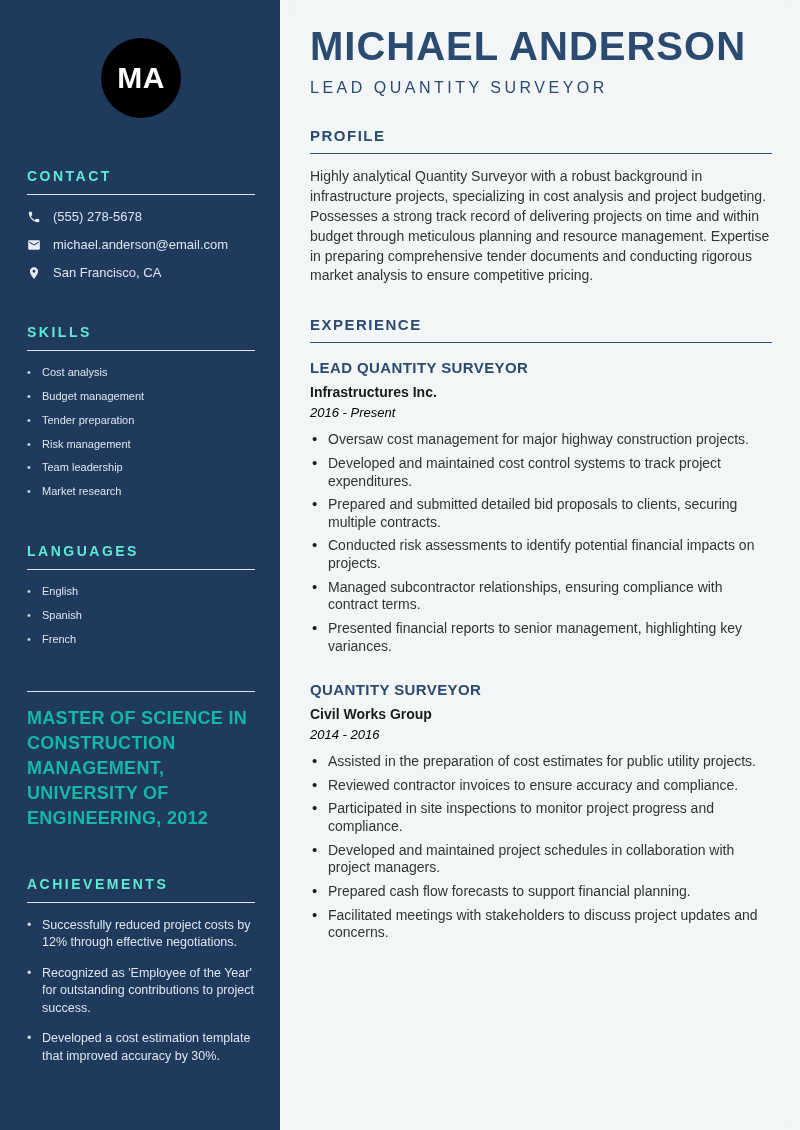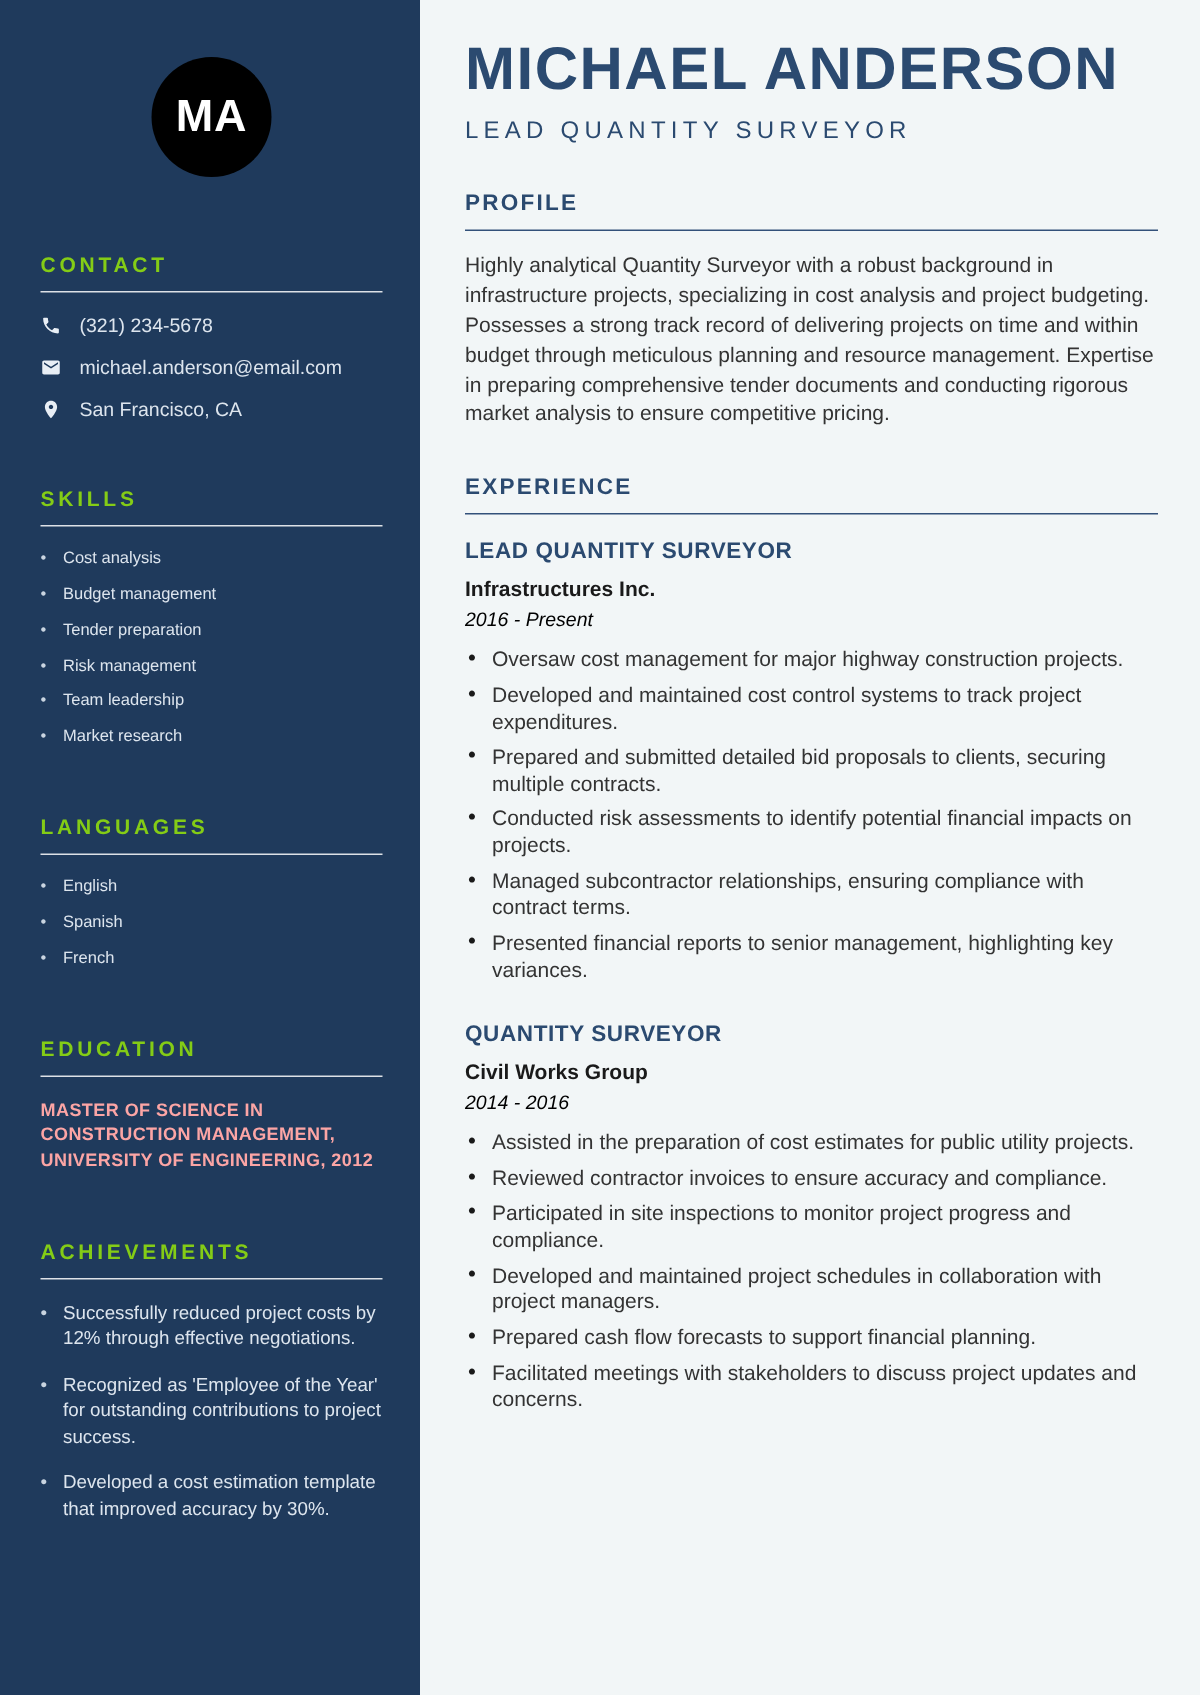--- a/index.html
+++ b/index.html
@@ -27,21 +27,21 @@
     background: #000000;
     display: flex; align-items: center; justify-content: center;
     color: #ffffff;
     font-size: 30px;
     font-weight: bold;
     letter-spacing: 0.5px;
   }
   .side-section { margin-top: 44px; }
   .side-section.first { margin-top: 50px; }
   .side-heading {
-    color: #84cc16;
+    color: #5eead4;
     font-size: 14px;
     font-weight: bold;
     letter-spacing: 2.5px;
     text-transform: uppercase;
   }
   .side-rule {
     border: none;
     border-top: 1px solid rgba(255,255,255,0.85);
     margin: 10px 0 14px 0;
   }
@@ -64,23 +64,23 @@
     position: relative;
     line-height: 1.35;
   }
   ul.side-list li::before {
     content: "•";
     position: absolute;
     left: 0; top: 0;
     color: #c9d4e0;
   }
   .edu-text {
-    font-size: 12px;
-    font-weight: bold;
-    color: #fca5a5;
+    font-size: 18px;
+    font-weight: bold;
+    color: #14b8a6;
     line-height: 1.4;
     letter-spacing: 0.3px;
     text-transform: uppercase;
   }
   ul.side-list.achv li { font-size: 12.5px; margin-bottom: 13px; line-height: 1.4; }
 
   
   .main {
     flex: 1;
     padding: 26px 28px 30px 30px;
@@ -168,21 +168,21 @@
 
   <div class="side-section first">
     <div class="side-heading">CONTACT</div>
     <hr class="side-rule">
     <div class="contact-row">
       <span class="cicon">
         <svg viewBox="0 0 24 24">
             <path d="M6.62 10.79c1.44 2.83 3.76 5.14 6.59 6.59l2.2-2.2c.27-.27.67-.36 1.02-.24 1.12.37 2.33.57 3.57.57.55 0 1 .45 1 1V20c0 .55-.45 1-1 1-9.39 0-17-7.61-17-17 0-.55.45-1 1-1h3.5c.55 0 1 .45 1 1 0 1.25.2 2.45.57 3.57.11.35.03.74-.25 1.02l-2.2 2.2z"></path>
           </svg>
       </span>
-      <span>(321) 234-5678</span>
+      <span>(555) 278-5678</span>
     </div>
     <div class="contact-row">
       <span class="cicon">
         <svg viewBox="0 0 24 24">
             <path d="M20 4H4c-1.1 0-1.99.9-1.99 2L2 18c0 1.1.9 2 2 2h16c1.1 0 2-.9 2-2V6c0-1.1-.9-2-2-2zm0 4l-8 5-8-5V6l8 5 8-5v2z"></path>
           </svg>
       </span>
       <span>michael.anderson@email.com</span>
     </div>
     <div class="contact-row">
@@ -212,21 +212,20 @@
     <div class="side-heading">LANGUAGES</div>
     <hr class="side-rule">
     <ul class="side-list">
       <li>English</li>
       <li>Spanish</li>
       <li>French</li>
     </ul>
   </div>
 
   <div class="side-section">
-    <div class="side-heading">EDUCATION</div>
     <hr class="side-rule">
     <div class="edu-text">MASTER OF SCIENCE IN CONSTRUCTION MANAGEMENT, UNIVERSITY OF ENGINEERING, 2012</div>
   </div>
 
   <div class="side-section">
     <div class="side-heading">ACHIEVEMENTS</div>
     <hr class="side-rule">
     <ul class="side-list achv">
       <li>Successfully reduced project costs by 12% through effective negotiations.</li>
       <li>Recognized as 'Employee of the Year' for outstanding contributions to project success.</li>

